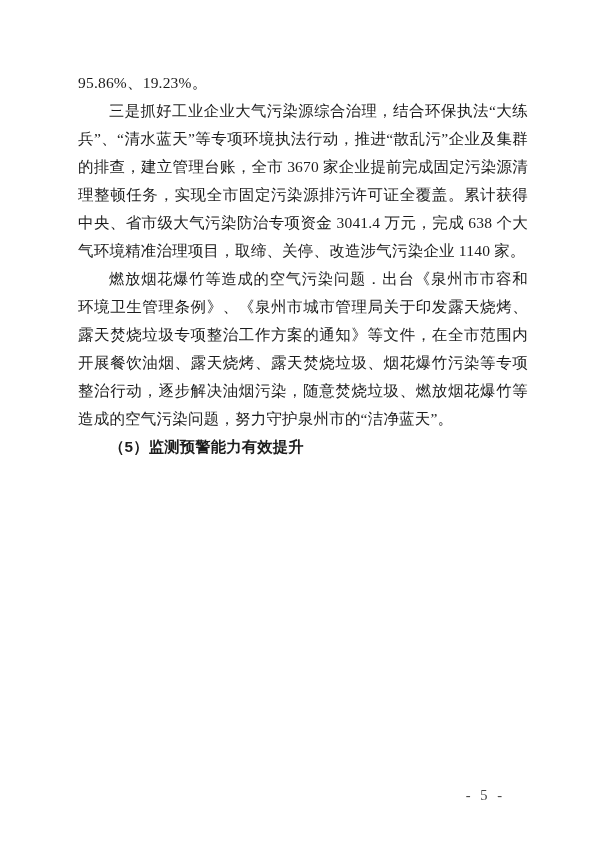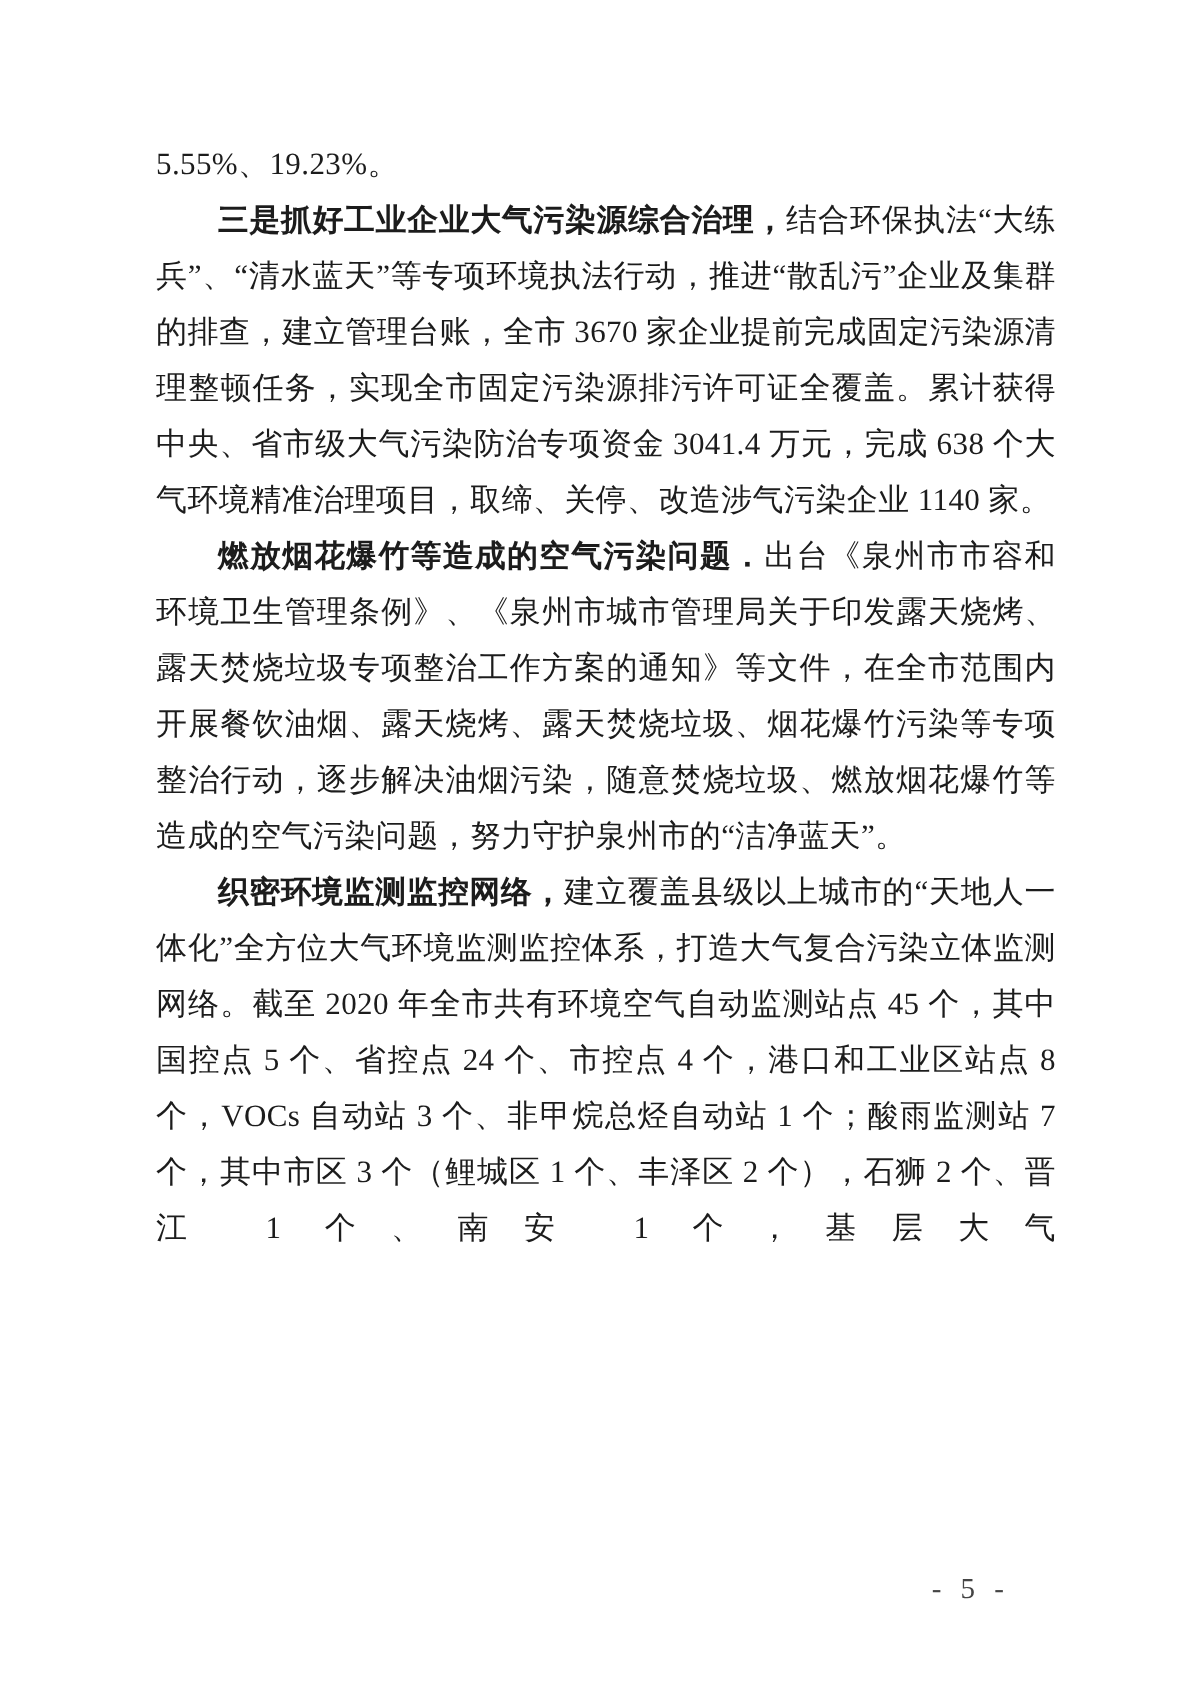--- a/index.html
+++ b/index.html
@@ -25,21 +25,21 @@
     margin: 0;
     font-size: 15.5px;
     line-height: 28px;
     text-align: justify;
     letter-spacing: 0.2px;
   }
   .indent {
     text-indent: 31px;
   }
   .lead {
-    font-weight: 700;
+    font-weight: 400;
     font-family: "Liberation Sans", "DejaVu Sans", sans-serif;
     font-size: 15.3px;
   }
   .heading {
     font-weight: 700;
     font-family: "Liberation Sans", "DejaVu Sans", sans-serif;
     font-size: 15.3px;
   }
   .cont-to-next-page {
     text-align-last: justify;
@@ -53,25 +53,25 @@
     color: #454545;
     letter-spacing: 3px;
     font-family: "Liberation Serif", "DejaVu Serif", serif;
   }
 </style>
 </head>
 <body>
 
 <div class="page-body">
 
-  <p class="para">5.55%、19.23%。</p>
+  <p class="para">95.86%、19.23%。</p>
 
   <p class="para indent"><b class="lead">三是抓好工业企业大气污染源综合治理，</b><span>结合环保执法“大练兵”、“清水蓝天”等专项环境执法行动，推进“散乱污”企业及集群的排查，建立管理台账，全市 3670 家企业提前完成固定污染源清理整顿任务，实现全市固定污染源排污许可证全覆盖。累计获得中央、省市级大气污染防治专项资金 3041.4 万元，完成 638 个大气环境精准治理项目，取缔、关停、改造涉气污染企业 1140 家。</span></p>
 
 
   <p class="para indent"><b class="lead">燃放烟花爆竹等造成的空气污染问题．</b><span>出台《泉州市市容和环境卫生管理条例》、《泉州市城市管理局关于印发露天烧烤、露天焚烧垃圾专项整治工作方案的通知》等文件，在全市范围内开展餐饮油烟、露天烧烤、露天焚烧垃圾、烟花爆竹污染等专项整治行动，逐步解决油烟污染，随意焚烧垃圾、燃放烟花爆竹等造成的空气污染问题，努力守护泉州市的“洁净蓝天”。</span></p>
 
+  <p class="para indent heading">（5）监测预警能力有效提升</p>
 
-  <p class="para indent cont-to-next-page"><b class="lead">织密环境监测监控网络，</b><span>建立覆盖县级以上城市的“天地人一体化”全方位大气环境监测监控体系，打造大气复合污染立体监测网络。截至 2020 年全市共有环境空气自动监测站点 45 个，其中国控点 5 个、省控点 24 个、市控点 4 个，港口和工业区站点 8 个，VOCs 自动站 3 个、非甲烷总烃自动站 1 个；酸雨监测站 7 个，其中市区 3 个（鲤城区 1 个、丰泽区 2 个），石狮 2 个、晋江 1 个、南安 1 个，基层大气</span></p>
 
 </div>
 
 <div class="page-number">- 5 -</div>
 
 </body></html>

